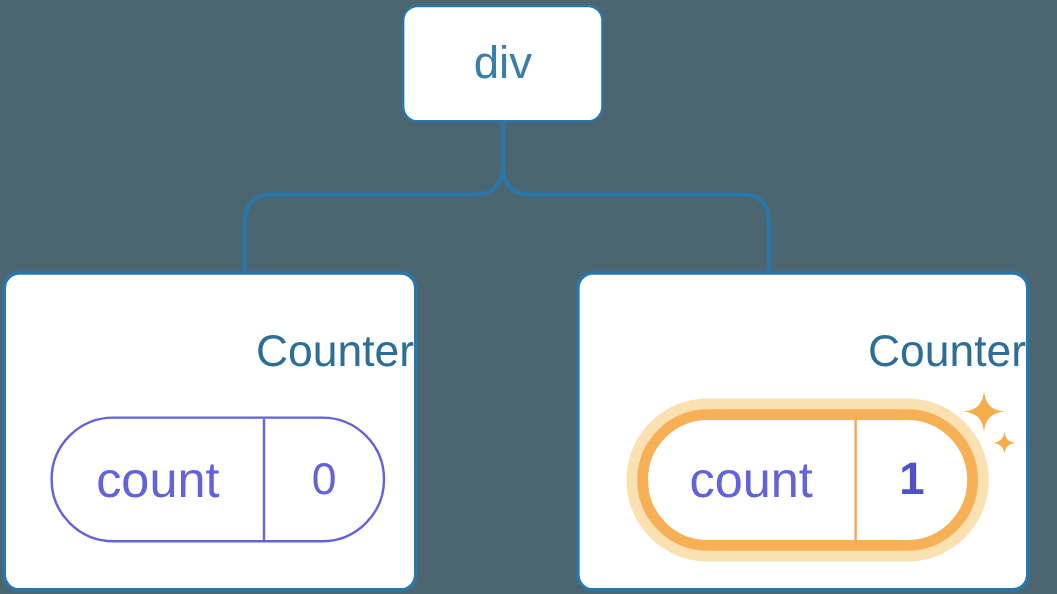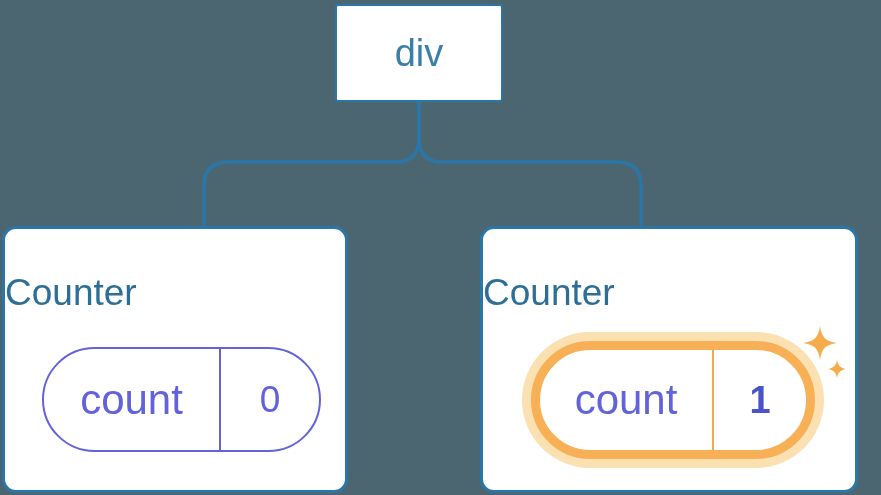--- a/index.html
+++ b/index.html
@@ -22,41 +22,41 @@
     stroke-width: 3.5;
     fill: none;
   }
   .node-root {
     position: absolute;
     left: 335px; top: 4px;
     width: 168px; height: 98px;
     box-sizing: border-box;
     background: #ffffff;
     border: 2.5px solid var(--line-blue, #2B76A9);
-    border-radius: 3px;
+    border-radius: 13px;
     display: flex; align-items: center; justify-content: center;
     font-size: 38px;
     font-weight: 500;
     color: var(--div-text-blue, #3A7FA8);
   }
   .card {
     position: absolute;
     top: 226px;
     height: 267px;
     box-sizing: border-box;
     background: #ffffff;
     border: 3px solid var(--line-blue, #2B76A9);
     border-radius: 14px;
   }
   .card-left  { left: 2px;   width: 346px; }
   .card-right { left: 480px; width: 378px; }
   .card-title {
     position: absolute;
     top: 43px; left: 0; right: 0;
-    text-align: left;
+    text-align: right;
     font-size: 37px;
     font-weight: 500;
     color: var(--title-blue, #2D6E96);
   }
   .pill {
     position: absolute;
     display: flex;
     box-sizing: border-box;
     background: #ffffff;
   }

